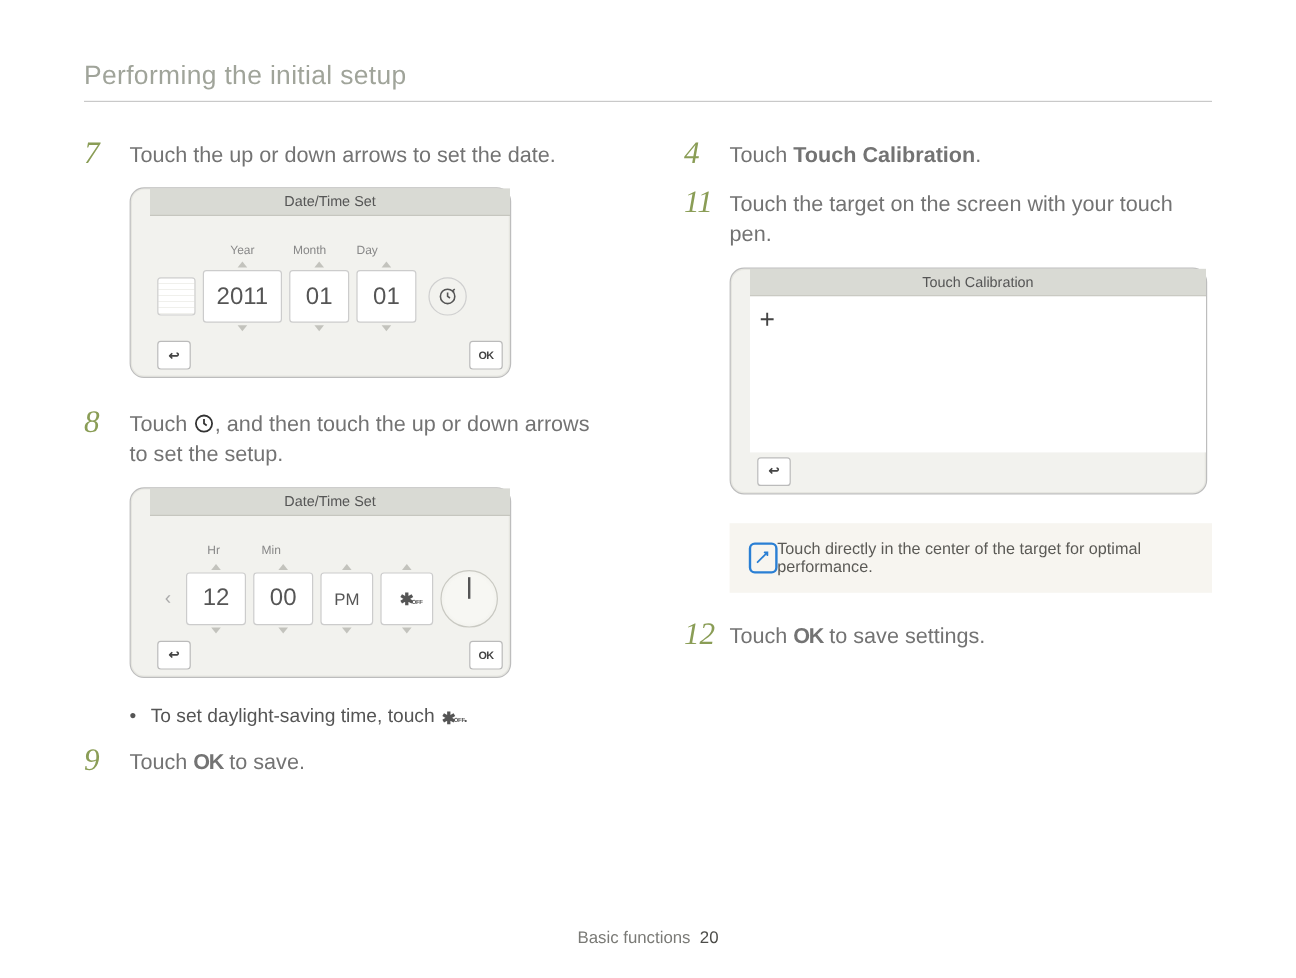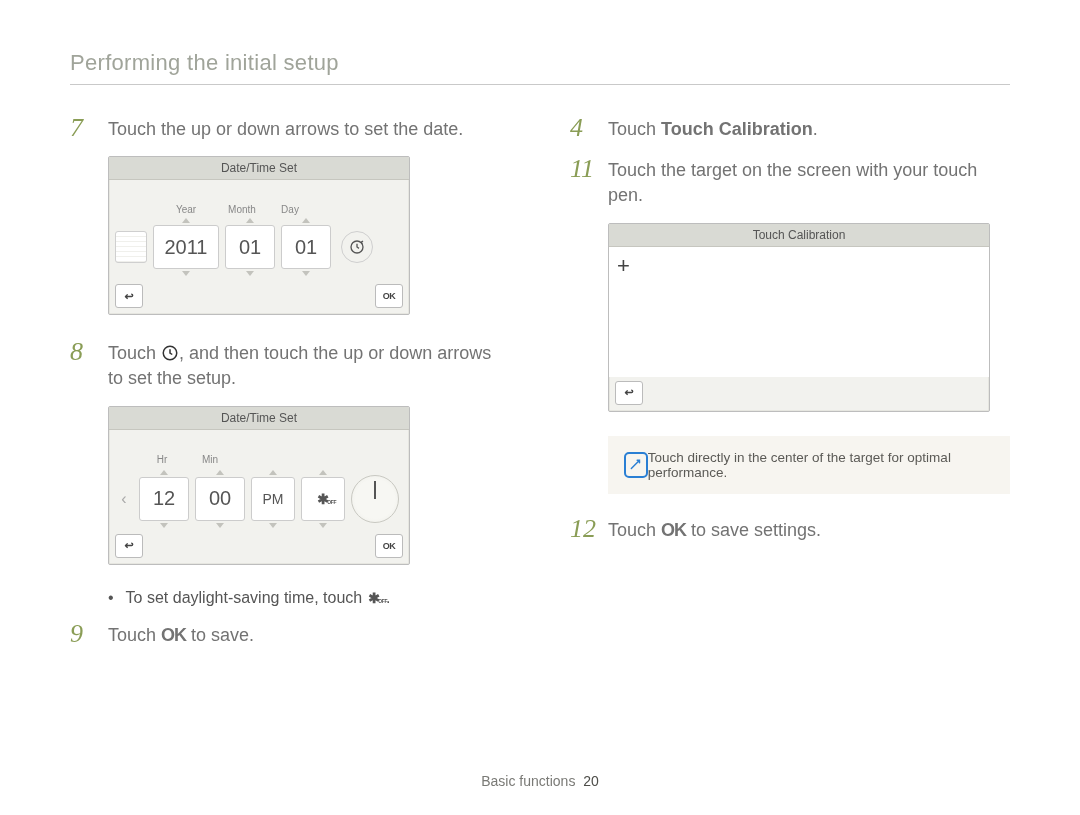--- a/index.html
+++ b/index.html
@@ -76,23 +76,24 @@
   }
   .bullet-line::before {
     content: "•";
     margin-right: 6px;
   }
 
   
   .shot {
     margin: 10px 0 24px 38px;
     border: 1px solid #bdbdbd;
-    border-radius: 2px;
+    border-radius: 12px;
     background: #f2f2ee;
     box-shadow: inset 0 0 0 1px #e6e6e0;
+    padding-left: 16px;
   }
   .shot .titlebar {
     background: #d9dad4;
     font-size: 12px;
     color: #555;
     text-align: center;
     padding: 4px 0;
     border-bottom: 1px solid #c6c6bf;
   }
   .shot .content {

